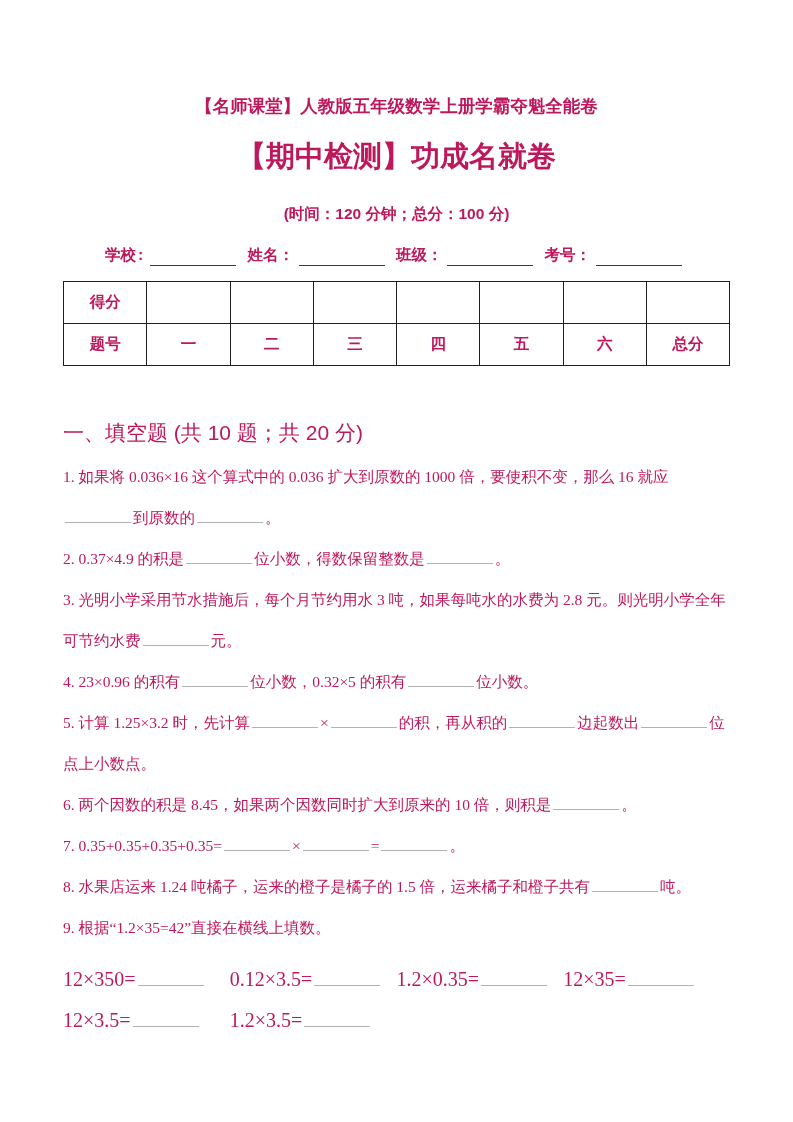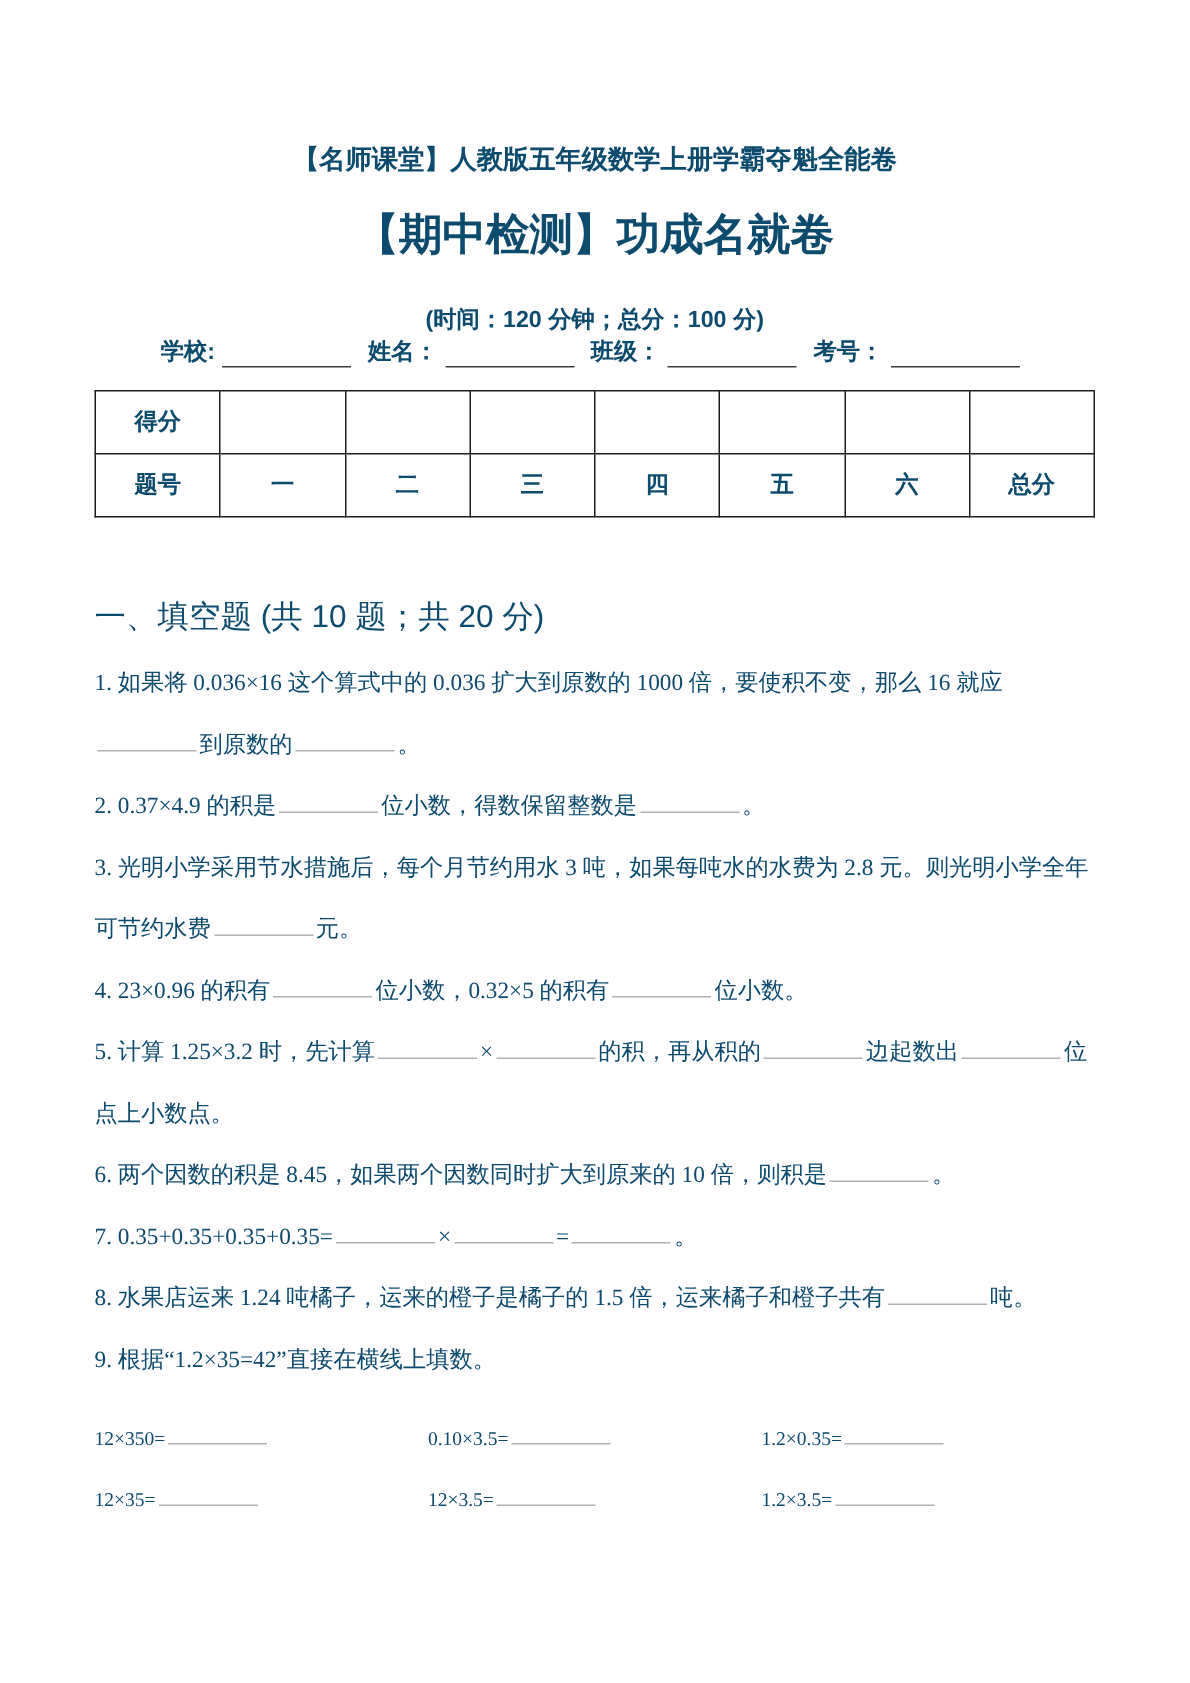--- a/index.html
+++ b/index.html
@@ -1,35 +1,35 @@
 <!DOCTYPE html>
 <html><head>
 <meta charset="utf-8">
 <style>
   html,body{margin:0;padding:0;background:#ffffff;}
   .page{
     width:793px;height:1122px;margin:0 auto;background:#ffffff;
     box-sizing:border-box;padding:95px 63px 0 63px;position:relative;overflow:hidden;
-    font-family:"Liberation Serif","DejaVu Serif",serif;color:#0c4a6e;
+    font-family:"Liberation Serif","DejaVu Serif",serif;color:#be185d;
   }
   .series-title{
     font-family:"Liberation Sans","DejaVu Sans",sans-serif;
     font-size:17.5px;font-weight:700;text-align:center;margin:0;line-height:22px;
   }
   .exam-title{
     font-family:Liberation Mono, monospace;
     font-size:29px;font-weight:700;text-align:center;margin:23px 0 0 0;line-height:38px;
   }
   .meta-line{
     font-family:"Liberation Sans","DejaVu Sans",sans-serif;
     font-size:15.5px;font-weight:700;text-align:center;margin-top:25px;line-height:22px;
   }
   .info-line{
     display:flex;justify-content:center;align-items:flex-end;gap:5px;
-    font-family:Liberation Sans, sans-serif;
+    margin-top:21px;font-family:Liberation Mono, monospace;
     font-size:15.5px;font-weight:700;line-height:20px;
   }
   .info-blank{
     display:inline-block;width:86px;height:15px;
     border-bottom:1.6px solid #3c3c3c;margin-right:6px;
   }
   .score-table{
     width:100%;border-collapse:collapse;table-layout:fixed;margin-top:15px;
     font-family:"Liberation Sans","DejaVu Sans",sans-serif;font-size:15.5px;
   }
@@ -41,22 +41,22 @@
     margin-top:55px;font-family:"Liberation Sans","DejaVu Sans",sans-serif;
     font-weight:400;font-size:21px;line-height:24px;
   }
   .questions{margin-top:11px;font-size:15.5px;line-height:41px;}
   .questions p{margin:0;}
   .blank{
     display:inline-block;width:66px;height:12px;
     border-bottom:1.5px solid #b2b2b2;margin:0 2px;
   }
   .calc-grid{
-    display:grid;grid-template-columns:1fr 1fr 1fr;
-    font-size:13px;line-height:41px;
+    display:grid;grid-template-columns:1fr 1fr 1fr 1fr;
+    font-size:20px;line-height:41px;
   }
 </style>
 </head>
 <body>
 
 <div class="page">
   <h1 class="series-title">【名师课堂】人教版五年级数学上册学霸夺魁全能卷</h1>
   <h2 class="exam-title">【期中检测】功成名就卷</h2>
   <div class="meta-line">(时间：120 分钟；总分：100 分)</div>
 
@@ -108,19 +108,19 @@
       <p class="q"><span>4. 23×0.96 的积有</span><span class="blank"></span><span>位小数，0.32×5 的积有</span><span class="blank"></span><span>位小数。</span></p>
       <p class="q"><span>5. 计算 1.25×3.2 时，先计算</span><span class="blank"></span><span>×</span><span class="blank"></span><span>的积，再从积的</span><span class="blank"></span><span>边起数出</span><span class="blank"></span><span>位点上小数点。</span></p>
       <p class="q"><span>6. 两个因数的积是 8.45，如果两个因数同时扩大到原来的 10 倍，则积是</span><span class="blank"></span><span>。</span></p>
       <p class="q"><span>7. 0.35+0.35+0.35+0.35=</span><span class="blank"></span><span>×</span><span class="blank"></span><span>=</span><span class="blank"></span><span>。</span></p>
       <p class="q"><span>8. 水果店运来 1.24 吨橘子，运来的橙子是橘子的 1.5 倍，运来橘子和橙子共有</span><span class="blank"></span><span>吨。</span></p>
       <p class="q"><span>9. 根据“1.2×35=42”直接在横线上填数。</span></p>
     </div>
 
   <div class="questions calc-grid" id="calc-grid">
       <span><span>12×350=</span><span class="blank"></span></span>
-      <span><span>0.10×3.5=</span><span class="blank"></span></span>
+      <span><span>0.12×3.5=</span><span class="blank"></span></span>
       <span><span>1.2×0.35=</span><span class="blank"></span></span>
       <span><span>12×35=</span><span class="blank"></span></span>
       <span><span>12×3.5=</span><span class="blank"></span></span>
       <span><span>1.2×3.5=</span><span class="blank"></span></span>
     </div>
 </div>
 
 </body></html>

